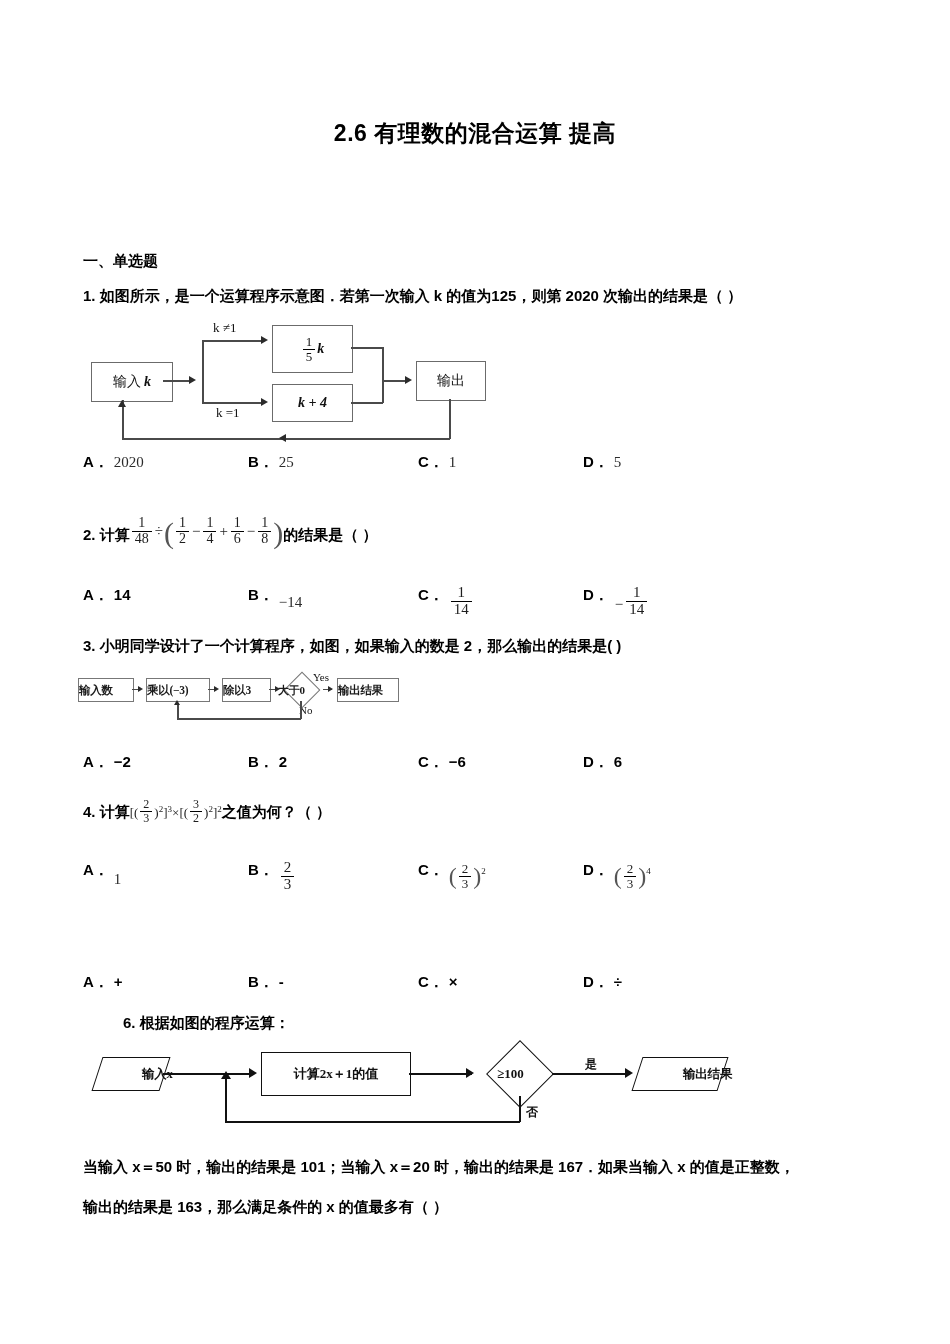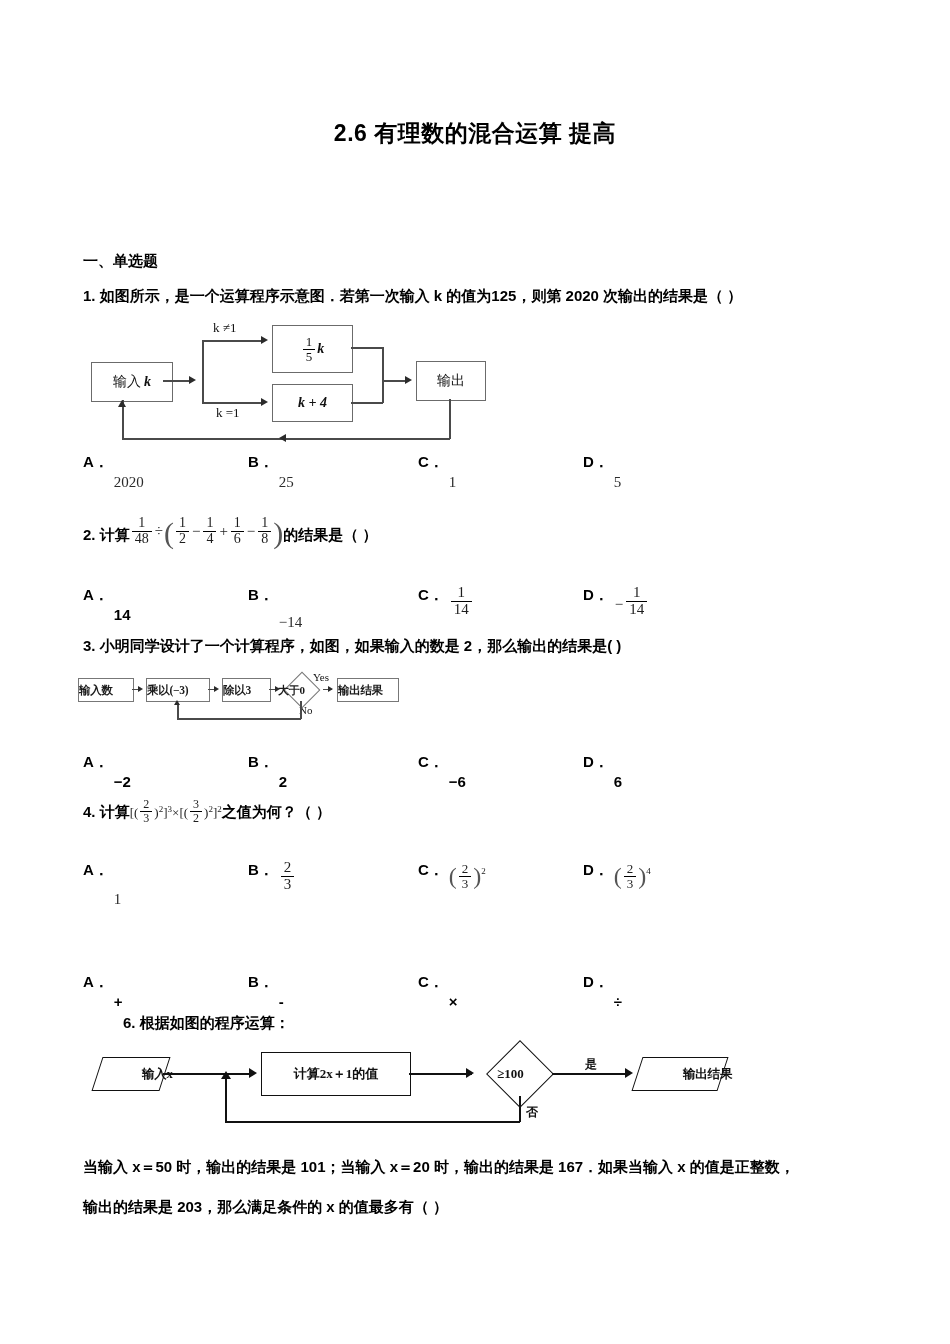--- a/index.html
+++ b/index.html
@@ -59,21 +59,21 @@
   }
   .opt {
     position: absolute;
     top: 0;
     display: flex;
     align-items: flex-start;
     gap: 5px;
     height: 34px;
   }
   .opt .lab { font-weight: bold; font-size: 15px; line-height: 20px; }
-  .opt .val { font-weight: bold; font-size: 15px; line-height: 20px; margin-top: 20px; }
+  .opt .val { font-weight: bold; font-size: 15px; line-height: 20px; }
   .opt .val.serif {
     font-family: "Liberation Serif", serif;
     font-weight: normal;
     color: #2b2b2b;
     font-size: 15px;
   }
   .o1 { left: 0px; }
   .o2 { left: 165px; }
   .o3 { left: 335px; }
   .o4 { left: 500px; }
@@ -549,15 +549,15 @@
     <div class="para-txt" style="left:566px; top:28px;">输出结果</div>
 
     <div class="yn" style="left:441px; top:66px;">否</div>
     <div class="line vl line-d" style="left:434px; top:58px; height:26px; width:1.5px;"></div>
     <div class="line hl line-d" style="left:140px; top:83px; width:295px; height:1.5px;"></div>
     <div class="line vl line-d" style="left:140px; top:38px; height:46px; width:1.5px;"></div>
     <div class="arrow-u-d" style="left:136px; top:33px;"></div>
   </div>
 
   <div class="q6text" style="top:1148px;">当输入 x＝50 时，输出的结果是 101；当输入 x＝20 时，输出的结果是 167．如果当输入 x 的值是正整数，</div>
-  <div class="q6text" style="top:1188px;">输出的结果是 203，那么满足条件的 x 的值最多有（     ）</div>
+  <div class="q6text" style="top:1188px;">输出的结果是 163，那么满足条件的 x 的值最多有（     ）</div>
 
 </div>
 
 </body></html>

